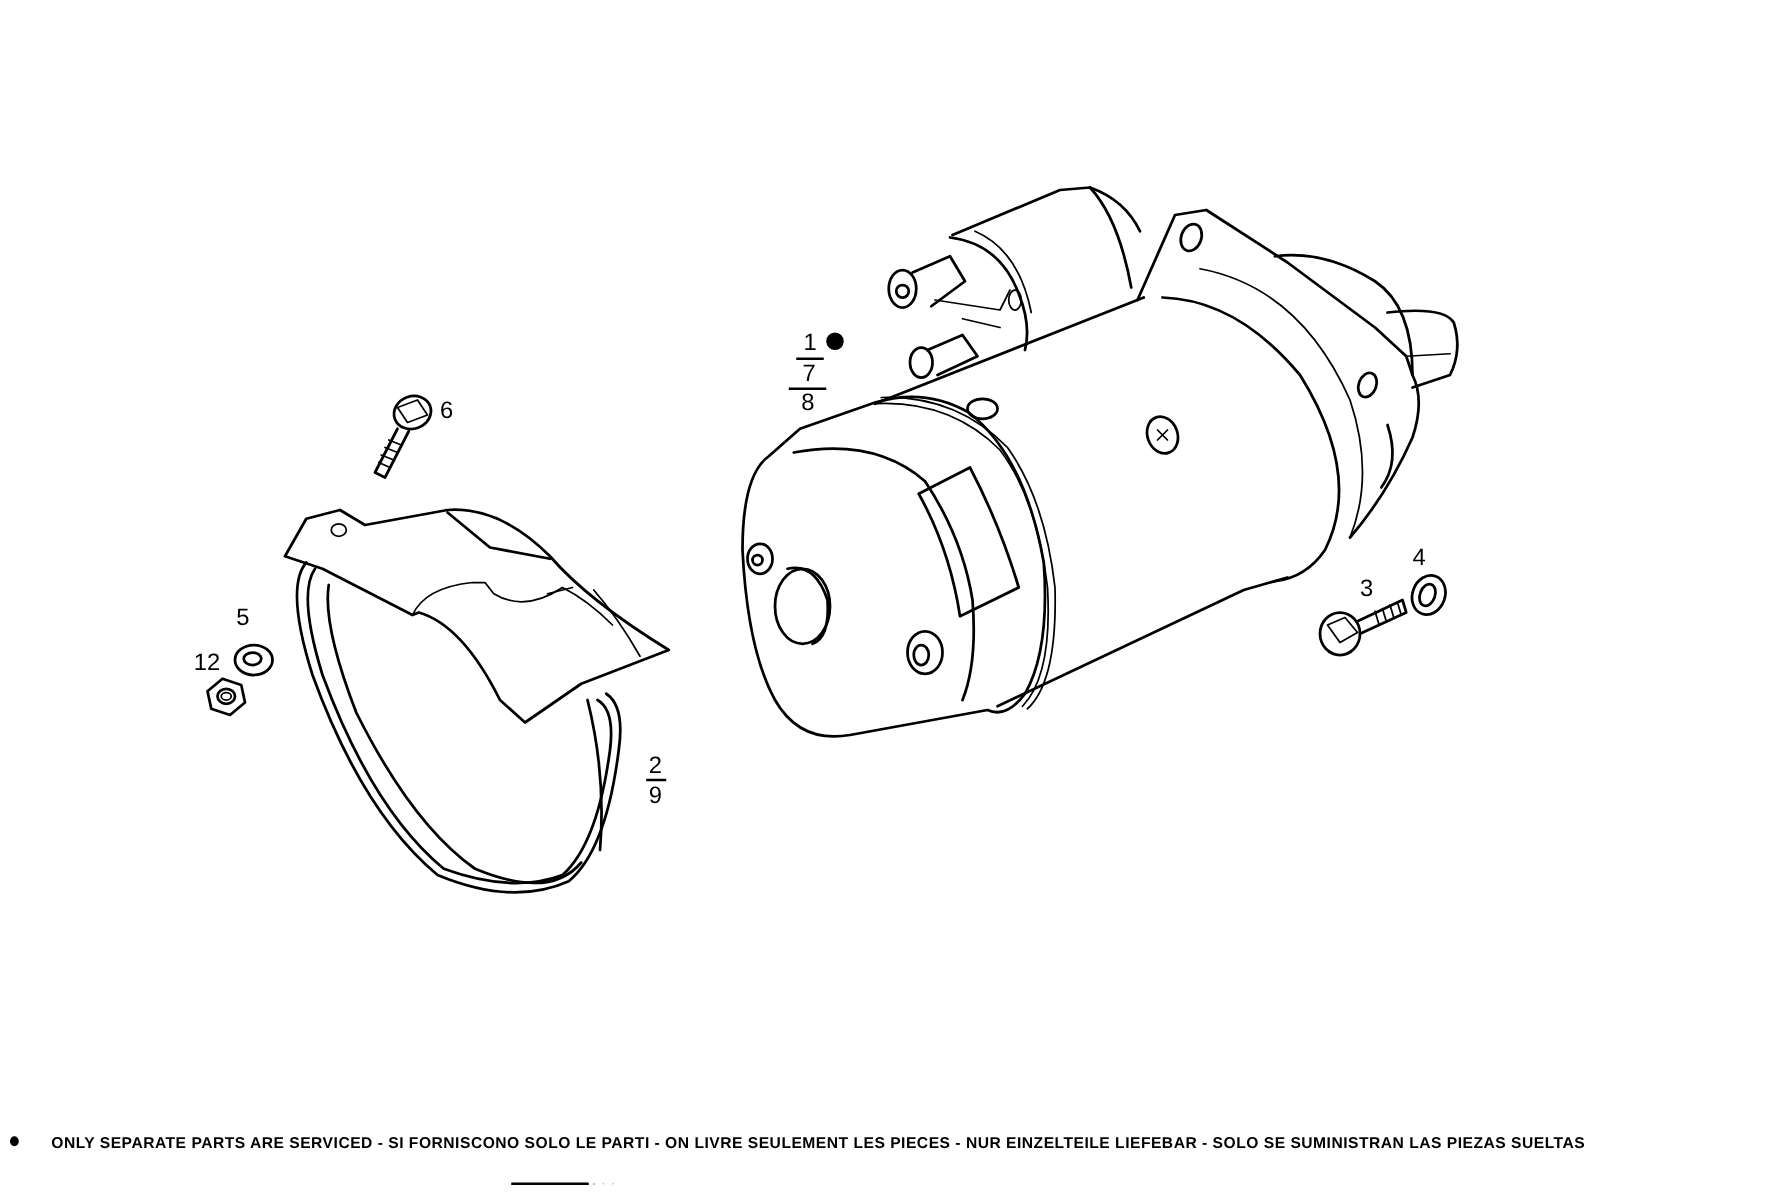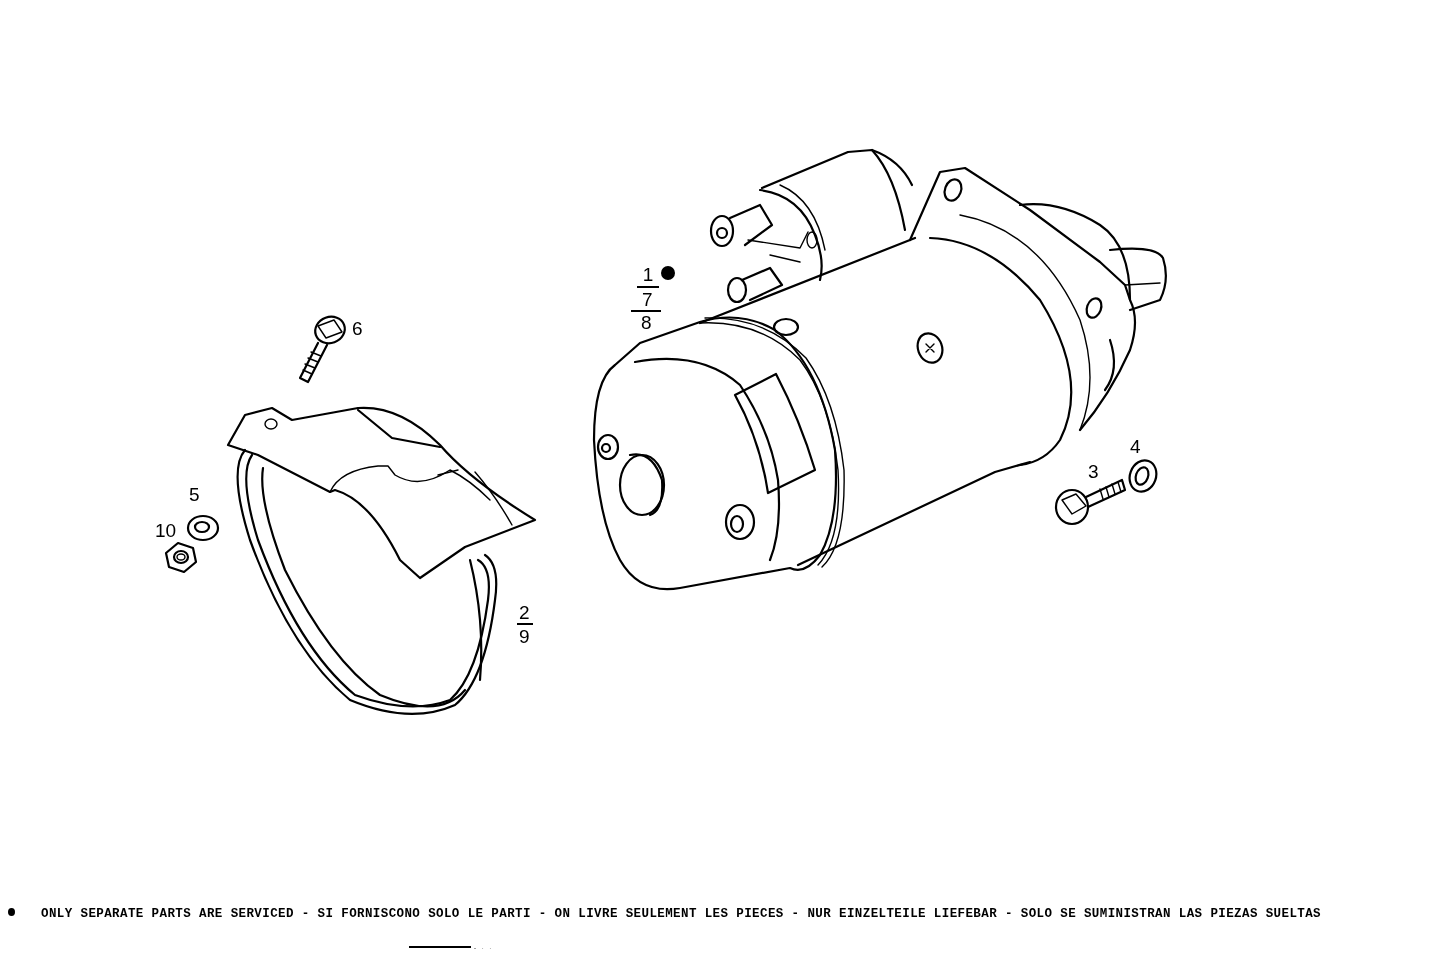--- a/index.html
+++ b/index.html
@@ -5,21 +5,21 @@
     html, body { margin: 0; padding: 0; background: #ffffff; }
     body { width: 1433px; height: 955px; position: relative; overflow: hidden;
            font-family: "Liberation Sans", "DejaVu Sans", sans-serif; color: #000; }
     #canvas { position: absolute; left: 0; top: 0; width: 1433px; height: 955px; }
     .callout { position: absolute; font-size: 19px; line-height: 19px; color: #000;
                font-family: "Liberation Sans", sans-serif; }
     .frac { position: absolute; text-align: center; font-size: 19px; line-height: 20px;
             font-family: "Liberation Sans", sans-serif; }
     .dot { position: absolute; width: 14px; height: 14px; border-radius: 50%; background: #000; }
     #footnote { position: absolute; left: 8px; top: 907px; font-size: 12.5px; font-weight: bold;
-                letter-spacing: 0.4px; white-space: nowrap; font-family: Liberation Mono, monospace; }
+                letter-spacing: 0.4px; white-space: nowrap; font-family: Liberation Sans, sans-serif; }
     #footnote .bullet { display: inline-block; width: 7px; height: 8px; border-radius: 50%;
                         background: #000; margin-right: 26px; vertical-align: 1px; }
     #footline { position: absolute; left: 409px; top: 946px; width: 62px; border-top: 2px solid #000; }
     #footline-dots { position: absolute; left: 474px; top: 945px; font-size: 6px; letter-spacing: 2px; }
     svg .s { fill: none; stroke: #000; stroke-width: 2.2; stroke-linejoin: round; stroke-linecap: round; }
     svg .t { fill: none; stroke: #000; stroke-width: 1.4; stroke-linejoin: round; stroke-linecap: round; }
     svg .w { fill: #fff; stroke: #000; stroke-width: 2.2; stroke-linejoin: round; }
   </style>
 </head>
 <body>
@@ -128,21 +128,21 @@
 <div class="callout" style="left:642px; top:290px;">7</div>
 <div style="position:absolute; left:631px; top:310px; width:30px; border-top:2px solid #000;"></div>
 <div class="callout" style="left:641px; top:313px;">8</div>
 
 <div class="callout" style="left:519px; top:603px;">2</div>
 <div style="position:absolute; left:517px; top:623px; width:16px; border-top:2px solid #000;"></div>
 <div class="callout" style="left:519px; top:627px;">9</div>
 
 <div class="callout" style="left:352px; top:319px;">6</div>
 <div class="callout" style="left:189px; top:485px;">5</div>
-<div class="callout" style="left:155px; top:521px;">10</div>
+<div class="callout" style="left:155px; top:521px;">12</div>
 <div class="callout" style="left:1088px; top:462px;">3</div>
 <div class="callout" style="left:1130px; top:437px;">4</div>
 
 <div id="footnote">
   <span class="bullet"></span><span>ONLY SEPARATE PARTS ARE SERVICED - SI FORNISCONO SOLO LE PARTI - ON LIVRE SEULEMENT LES PIECES - NUR EINZELTEILE LIEFEBAR - SOLO SE SUMINISTRAN LAS PIEZAS SUELTAS</span>
 </div>
 <div id="footline"></div>
 <div id="footline-dots">- · ·</div>
 
 </body></html>

